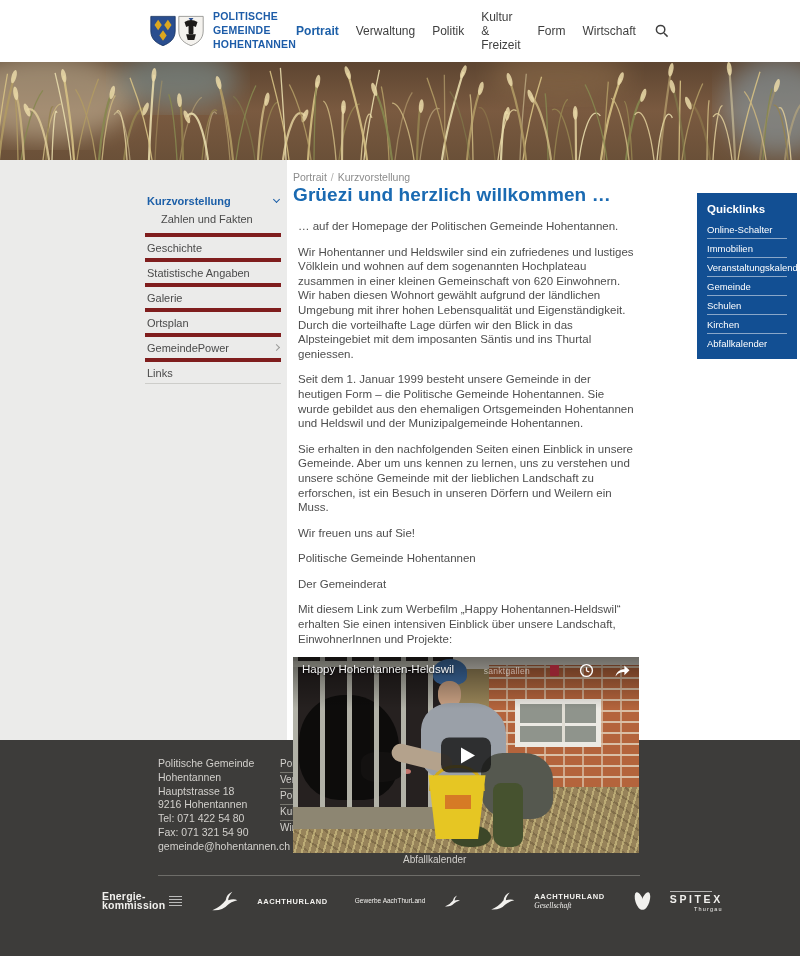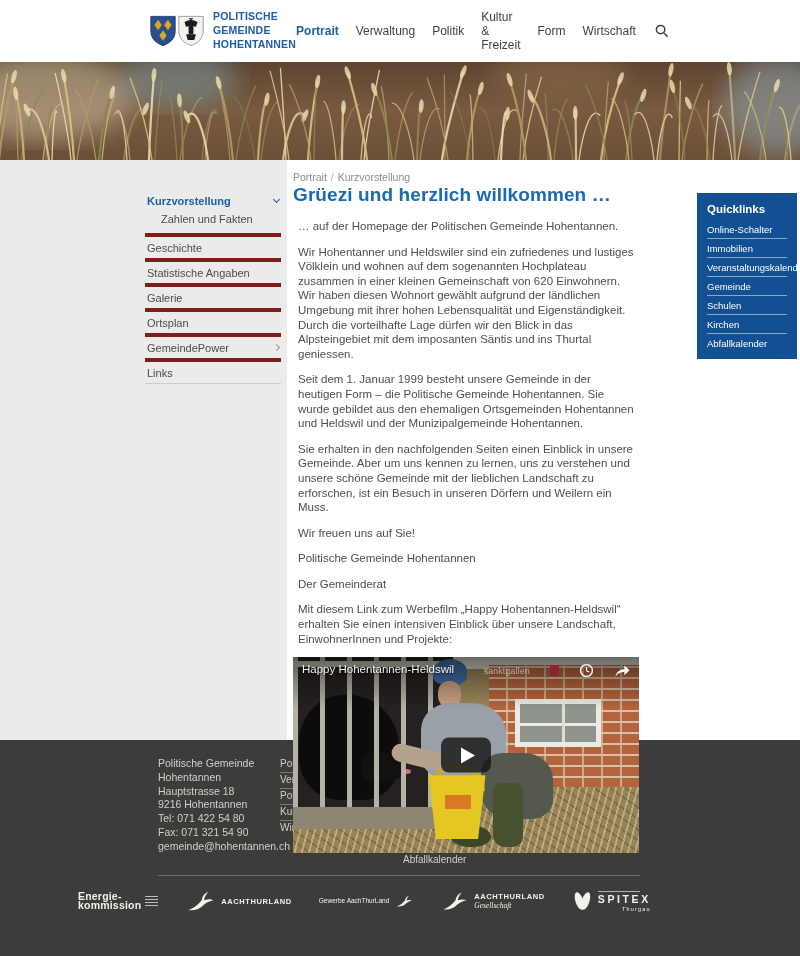--- a/index.html
+++ b/index.html
@@ -104,22 +104,22 @@
   .fcols { display:flex; margin-left:158px; align-items:flex-start; }
   .fcol1 { width:122px; line-height:13.8px; }
   .fcol1 .addr-line { cursor:default; }
   .fcol1 .addr-line.email { cursor:pointer; }
   .fcol2 { width:123px; }
   .fcol3 { width:127px; }
   .flink { font-size:10px; line-height:10.5px; padding:2px 0 2.5px; margin-right:14px; border-bottom:1px solid #77766f; cursor:pointer; white-space:nowrap; }
   .fcol2 .flink:last-child, .fcol3 .flink:last-child { border-bottom:none; }
   .impressum { cursor:pointer; }
   .fsep { margin:7px 0 0 158px; width:482px; border-top:1px solid #6e6d69; }
-  .logos { display:flex; align-items:center; gap:27px; margin:13px 0 0 78px; color:#f2f1ee; }
-  .logo { display:flex; align-items:center; gap:6px; cursor:pointer; }
+  .logos { display:flex; align-items:center; gap:27px; margin:13px 0 0 102px; color:#f2f1ee; }
+  .logo { display:flex; align-items:center; gap:18px; cursor:pointer; }
   .logo-energie { display:flex; gap:4px; align-items:center; }
   .logo-energie .etext { font-weight:bold; font-size:10.5px; line-height:9.5px; letter-spacing:.2px; }
   .etiny { display:flex; flex-direction:column; gap:2px; }
   .etiny i { display:block; width:13px; height:1px; background:rgba(255,255,255,.65); }
   .aach-name { font-size:7.5px; font-weight:bold; letter-spacing:.6px; }
   .gewerbe-text { font-size:6.5px; line-height:7.5px; }
   .gesellschaft-sub { font-size:7.5px; font-style:italic; font-family:"Liberation Serif", serif; }
   .spitex-text { font-size:10.5px; font-weight:bold; letter-spacing:2.6px; line-height:11px; }
   .spitex-top { display:block; width:42px; height:1px; background:rgba(255,255,255,.6); margin-bottom:2px; }
   .spitex-sub { font-size:5.5px; letter-spacing:1.2px; text-align:right; display:block; margin-top:1px; }

